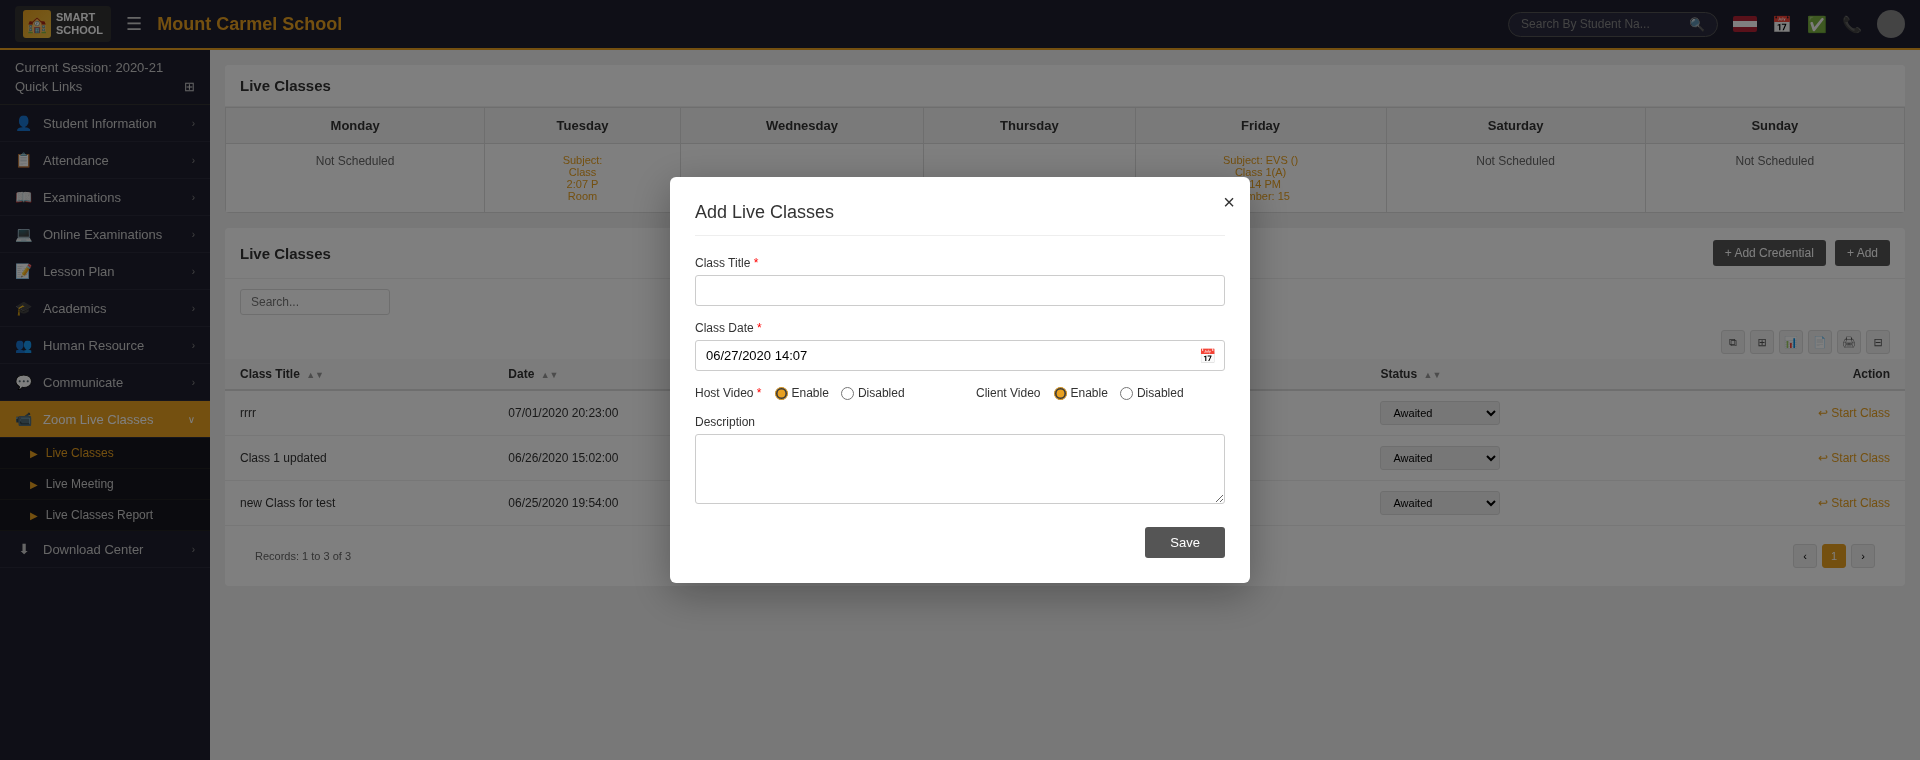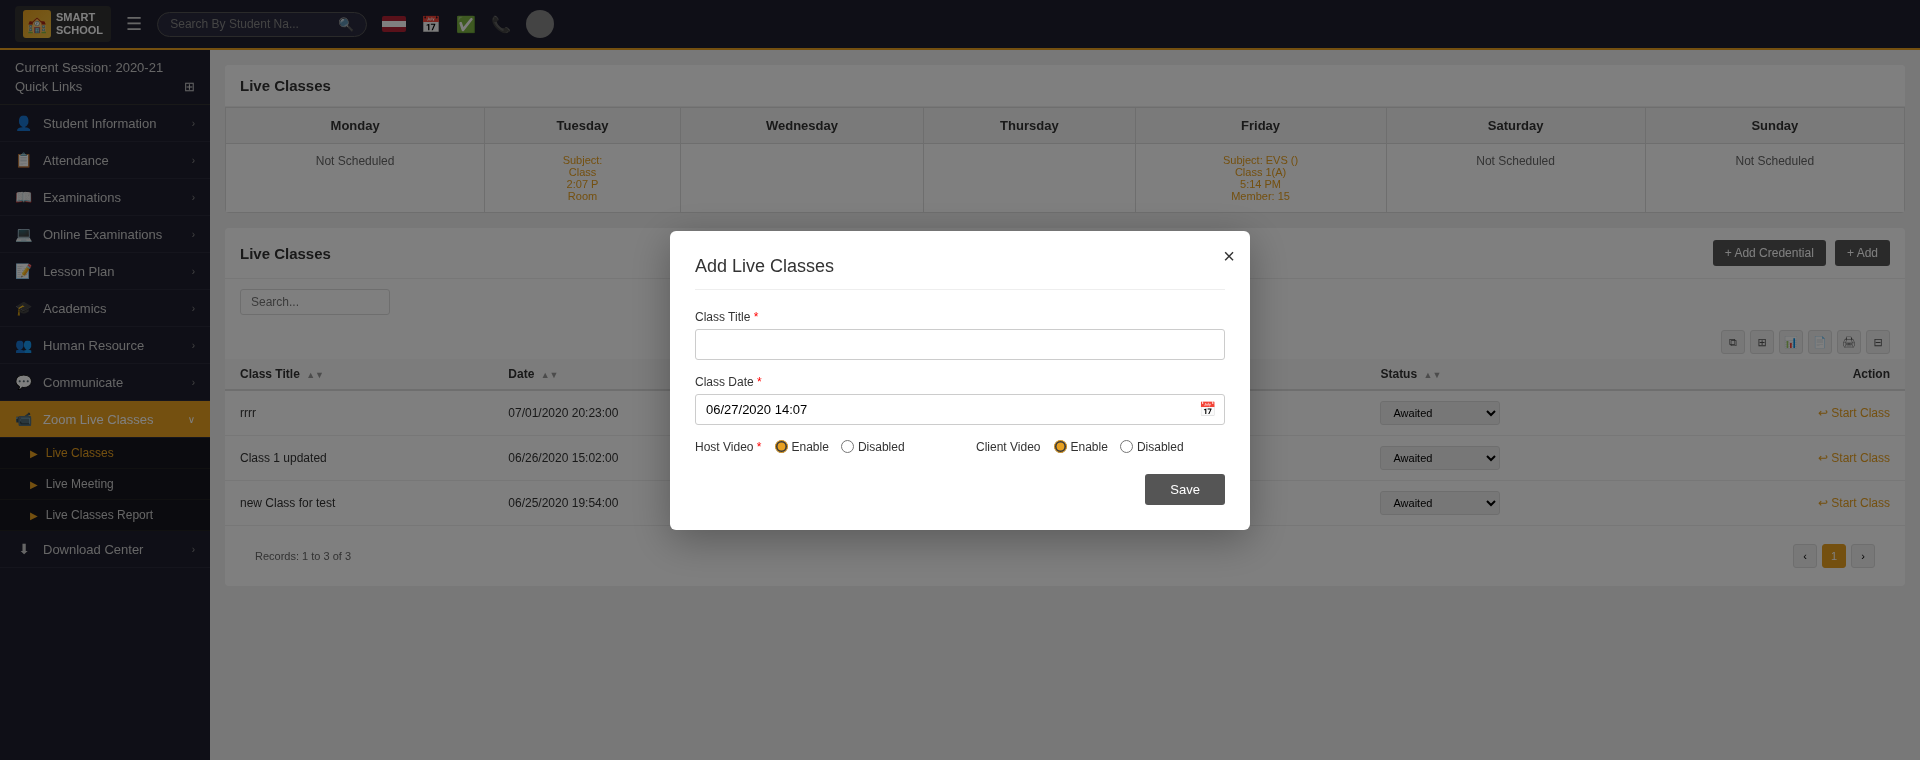--- a/index.html
+++ b/index.html
@@ -429,21 +429,21 @@
       font-weight: normal;
     }
     .radio-group .required { color: red; }
     .radio-options {
       display: flex;
       gap: 12px;
       align-items: center;
     }
     .radio-option {
       display: flex;
-      align-items: center;
+      align-items: flex-end;
       gap: 4px;
       font-size: 12px;
     }
     .radio-option input[type="radio"] { accent-color: #e8a020; }
     .textarea-field {
       width: 100%;
       border: 1px solid #ccc;
       padding: 7px 10px;
       border-radius: 3px;
       font-size: 13px;
@@ -471,20 +471,21 @@
   </style>
 </head>
 <body>
 
 <nav class="navbar">
   <div class="logo">
     <div class="logo-icon">🏫</div>
     <div class="logo-text">SMART<br>SCHOOL</div>
   </div>
   <span class="hamburger">☰</span>
+  <span class="school-name">Mount Carmel School</span>
   <div class="nav-right">
     <div class="search-bar">
       <input type="text" placeholder="Search By Student Na..." style="">
       <span>🔍</span>
     </div>
     <div class="flag-icon"></div>
     <span class="nav-icon">📅</span>
     <span class="nav-icon">✅</span>
     <span class="nav-icon">📞</span>
     <div class="avatar"></div>
@@ -786,18 +787,22 @@
             <span>Enable</span>
           </label>
           <label class="radio-option">
             <input type="radio" name="client_video" value="disabled" style="">
             <span>Disabled</span>
           </label>
         </div>
       </div>
     </div>
 
+    <div class="form-row">
+      <label class="form-label">Description</label>
+      <textarea class="textarea-field" style=""></textarea>
+    </div>
 
     <div class="modal-footer">
       <button class="save-btn">Save</button>
     </div>
   </div>
 </div>
 
 </body></html>

